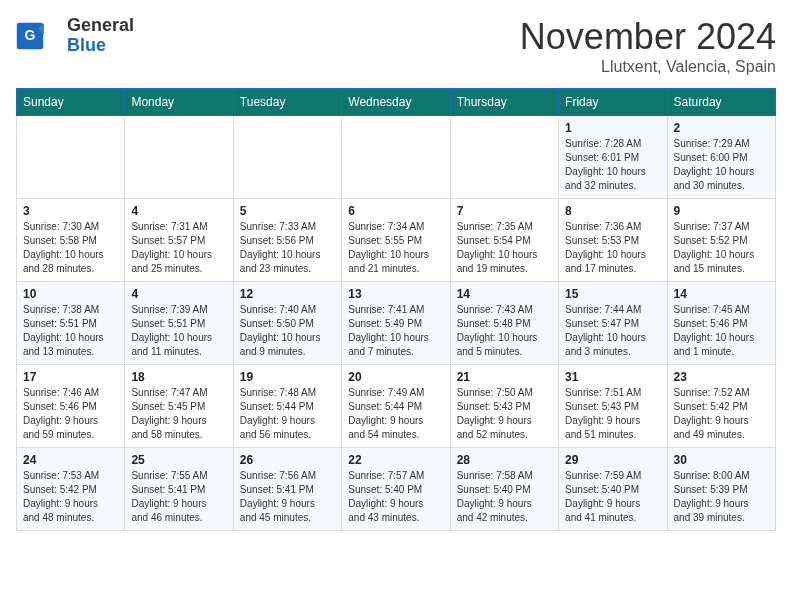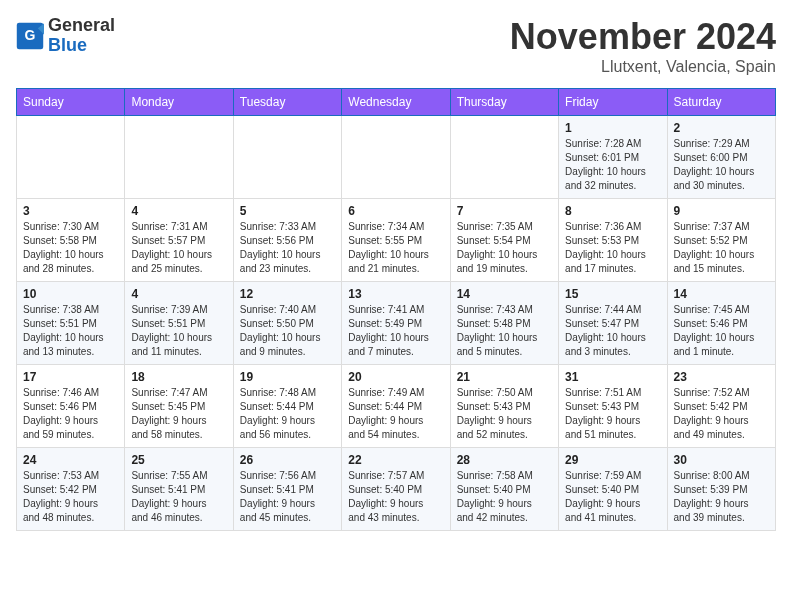--- a/index.html
+++ b/index.html
@@ -19,45 +19,46 @@
     .logo {
       display: flex;
       align-items: center;
       gap: 4px;
     }
     .logo-text {
       font-size: 18px;
       font-weight: bold;
       color: #333;
       line-height: 1.1;
+      margin-left: 19px;
     }
     .logo-text .blue { color: #1a6bbf; }
     .logo-icon {
       width: 28px;
       height: 28px;
     }
     .title-block {
       text-align: right;
     }
     .month-title {
       font-size: 36px;
-      font-weight: 700;
+      font-weight: 400;
       color: #333;
     }
     .location {
       font-size: 16px;
       color: #555;
     }
     .calendar {
       width: 100%;
       border-collapse: collapse;
       font-size: 11px;
     }
     .calendar th {
-      background: #8b5cf6;
+      background: #0f766e;
       color: #fff;
       text-align: left;
       padding: 6px 6px;
       font-size: 12px;
       font-weight: normal;
       border: 1px solid #1a6bbf;
     }
     .calendar td {
       vertical-align: top;
       padding: 5px 6px;

